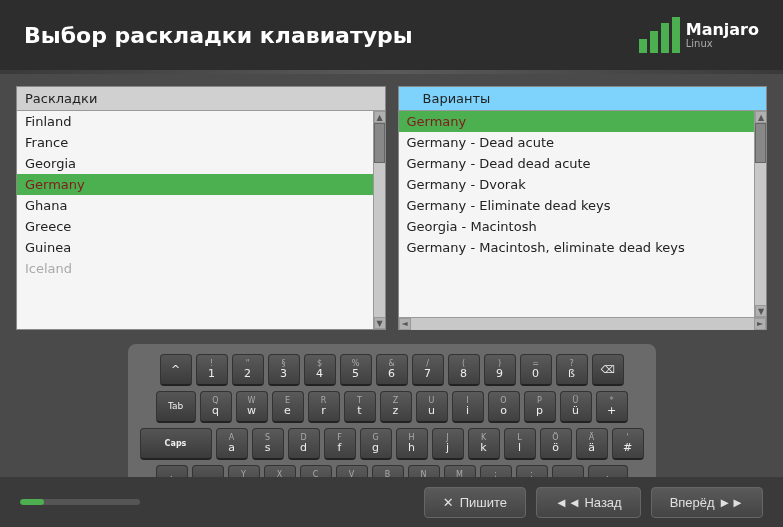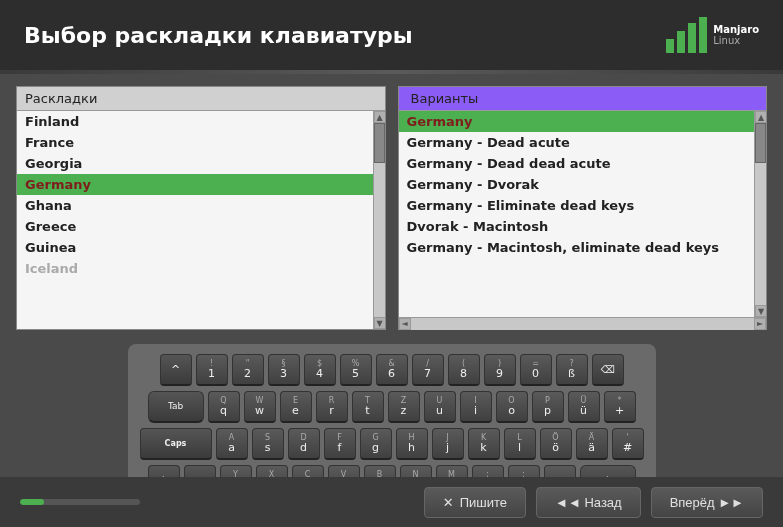--- a/index.html
+++ b/index.html
@@ -46,21 +46,21 @@
     .logo-bar:nth-child(2) { height: 22px; }
     .logo-bar:nth-child(3) { height: 30px; }
     .logo-bar:nth-child(4) { height: 36px; }
     .logo-text {
       display: flex;
       flex-direction: column;
       line-height: 1.1;
     }
     .logo-manjaro {
       color: #ffffff;
-      font-size: 10px;
+      font-size: 16px;
       font-weight: bold;
     }
     .logo-linux {
       color: #aaaaaa;
       font-size: 10px;
     }
 
     
     .divider {
       height: 4px;
@@ -98,21 +98,20 @@
       font-size: 13px;
       border-bottom: 1px solid #999;
     }
     .list-content {
       flex: 1;
       overflow: hidden;
       position: relative;
     }
     .list-items {
       list-style: none;
-      font-weight: bold;
     }
     .list-item {
       padding: 3px 8px;
       color: #222;
       cursor: pointer;
       font-size: 13px;
       white-space: nowrap;
     }
     .list-item.selected {
       background: #4caf50;
@@ -157,23 +156,23 @@
     
     .variants-panel {
       flex: 1;
       background: #f5f5f5;
       border: 1px solid #888;
       display: flex;
       flex-direction: column;
       position: relative;
     }
     .variants-header {
-      background: #8b5cf6;
+      background: #7dd3fc;
       color: #222;
-      padding: 4px 12px;
+      padding: 4px 24px;
       font-size: 13px;
       border-bottom: 1px solid #999;
     }
 
     
     .h-scroll {
       height: 12px;
       background: #c8c8c8;
       border-top: 1px solid #999;
       display: flex;
@@ -237,21 +236,21 @@
     .key .key-top {
       font-size: 8px;
       color: #aaa;
       line-height: 1;
     }
     .key .key-main {
       font-size: 11px;
       color: #eee;
       line-height: 1;
     }
-    .key.wider { width: 56px; border-radius: 6px; }
+    .key.wider { width: 40px; }
     .key.widest { width: 72px; font-weight: bold; }
     .key.special { 
       background: linear-gradient(to bottom, #555, #3a3a3a);
       color: #bbb;
       font-size: 9px;
     }
 
     
     .test-input-container {
       padding: 2px 0;
@@ -364,21 +363,21 @@
 
     <div class="variants-panel">
       <div class="variants-header">Варианты</div>
       <div class="list-content">
         <ul class="list-items">
           <li class="list-item selected">Germany</li>
           <li class="list-item">Germany - Dead acute</li>
           <li class="list-item">Germany - Dead dead acute</li>
           <li class="list-item">Germany - Dvorak</li>
           <li class="list-item">Germany - Eliminate dead keys</li>
-          <li class="list-item">Dvorak - Macintosh</li>
+          <li class="list-item">Georgia - Macintosh</li>
           <li class="list-item">Germany - Macintosh, eliminate dead keys</li>
         </ul>
         <div class="scrollbar">
           <div class="scrollbar-up">▲</div>
           <div class="scrollbar-thumb"></div>
           <div class="scrollbar-down">▼</div>
         </div>
       </div>
       <div class="h-scroll">
         <div class="h-scroll-left">◄</div>

